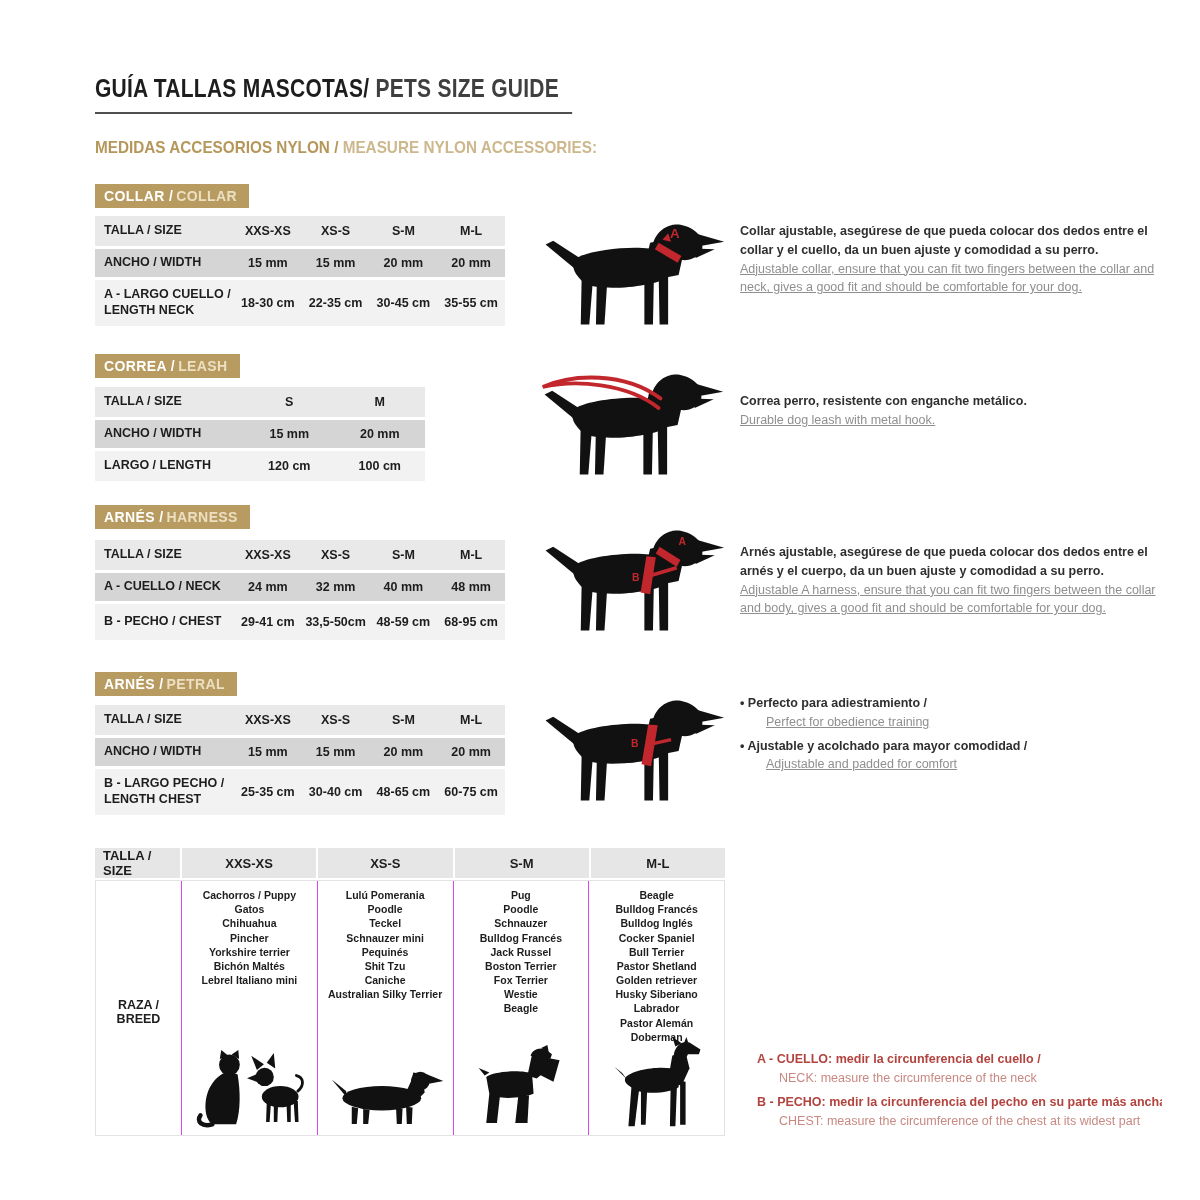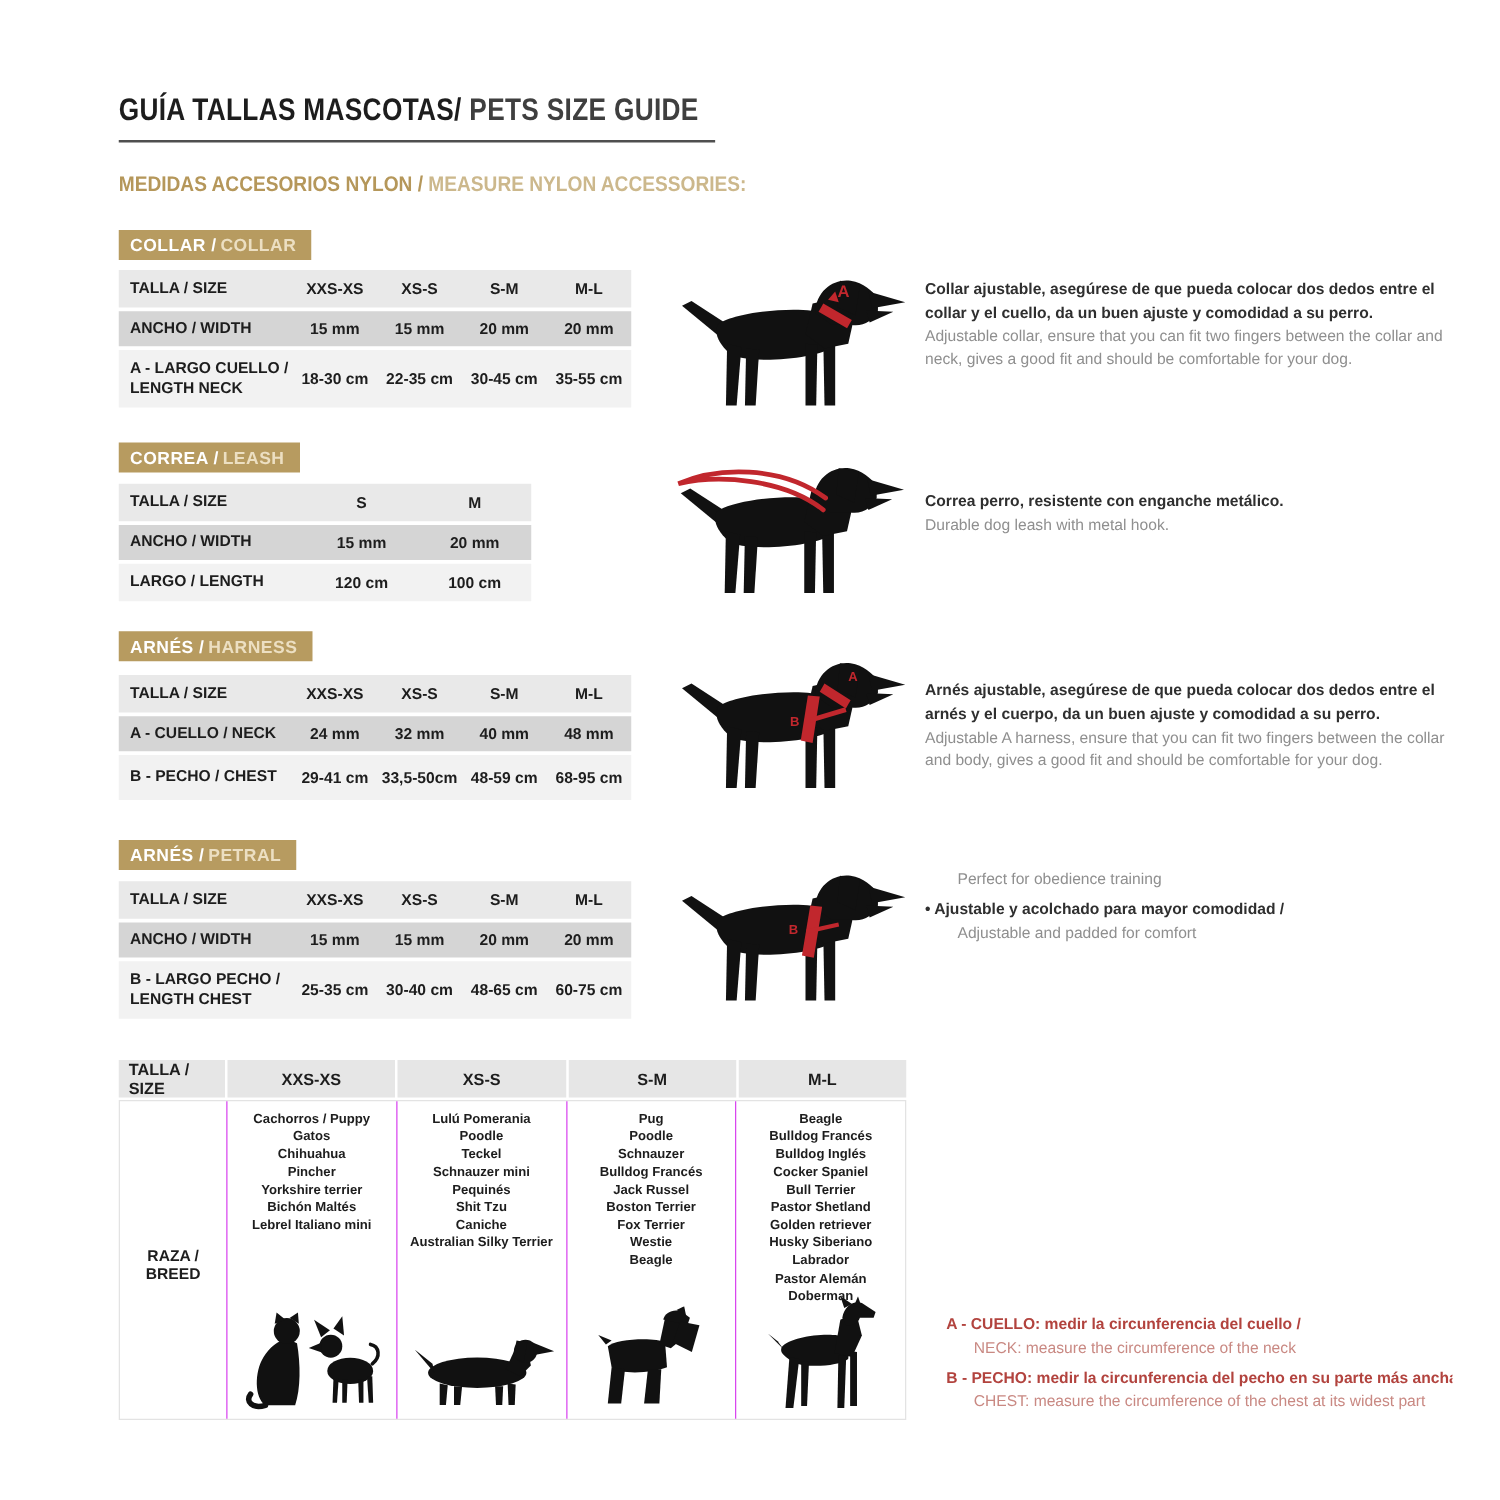--- a/index.html
+++ b/index.html
@@ -25,21 +25,21 @@
   .trow{display:flex;align-items:center;margin-bottom:3px;}
   .tlabel{width:130px;padding-left:9px;font-weight:700;font-size:12.5px;line-height:1.25;
           white-space:pre-line;}
   .tbl-narrow .tlabel{width:140px;}
   .tval{flex:1;text-align:center;font-weight:700;font-size:12.5px;}
   .bg1{background:#e9e9e9;} .bg2{background:#d5d5d5;justify-content:flex-end;} .bg3{background:#f2f2f2;}
 
   
   .desc{position:absolute;font-size:12.5px;line-height:1.5;}
   .desc-es{font-weight:700;color:#2f2f2f;}
-  .desc-en{color:#8f8f8f;}
+  .desc-en{color:#8f8f8f;text-decoration:underline;}
   .bullet{margin-bottom:5px;}
   .bullet .desc-es::before{content:"• ";}
   .bullet .desc-en{margin-left:26px;}
 
   
   .bhead{position:absolute;left:95px;top:848px;width:630px;display:flex;gap:2px;}
   .bhcell{background:#e6e6e6;height:30px;display:flex;align-items:center;
           justify-content:center;font-weight:700;font-size:13px;flex:1;}
   .bhcell.lab{width:85px;flex:none;justify-content:flex-start;padding-left:8px;box-sizing:border-box;}
   .bbody{position:absolute;left:95px;top:880px;width:630px;height:256px;display:flex;
@@ -234,20 +234,21 @@
 
   <svg style="position:absolute;left:538px;top:694px;" width="190" height="114" viewBox="0 0 200 120">
     <use href="#dog-base"></use>
     <polygon points="116,32 126,33 119,76 109,74" fill="#c1272d"></polygon>
     <path d="M113,54 L140,48" stroke="#c1272d" stroke-width="3.5"></path>
     <text x="98" y="56" font-size="11" font-weight="bold" fill="#c1272d" font-family="Liberation Sans, sans-serif">B</text>
   </svg>
 
   <div class="desc" style="left:740px;top:694px;width:435px;">
     <div class="bullet">
+      <div class="desc-es">Perfecto para adiestramiento /</div>
       <div class="desc-en">Perfect for obedience training</div>
     </div>
     <div class="bullet">
       <div class="desc-es">Ajustable y acolchado para mayor comodidad /</div>
       <div class="desc-en">Adjustable and padded for comfort</div>
     </div>
   </div>
 
   <div class="bhead">
     <div class="bhcell lab">TALLA /  SIZE</div>

